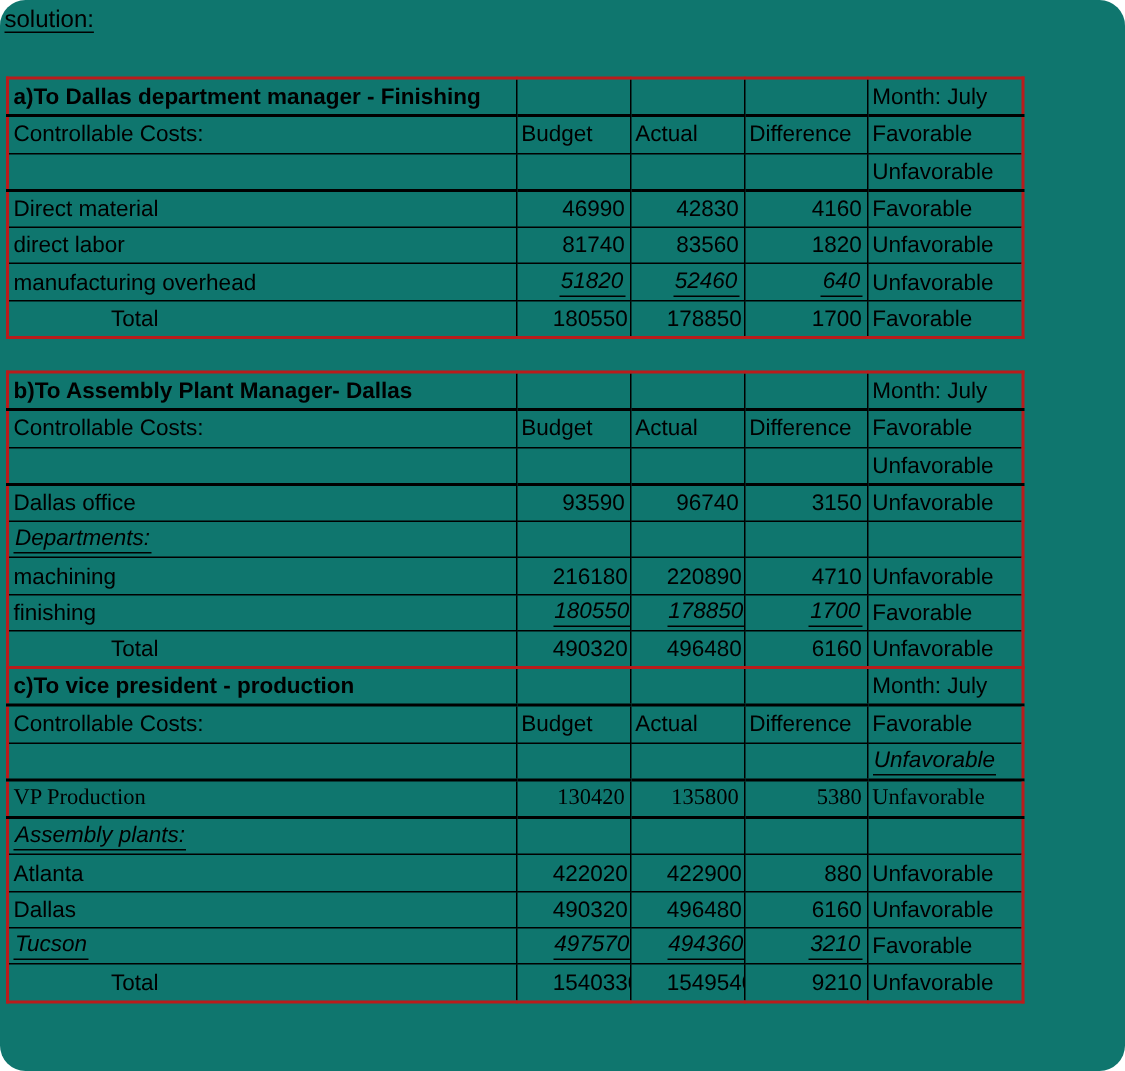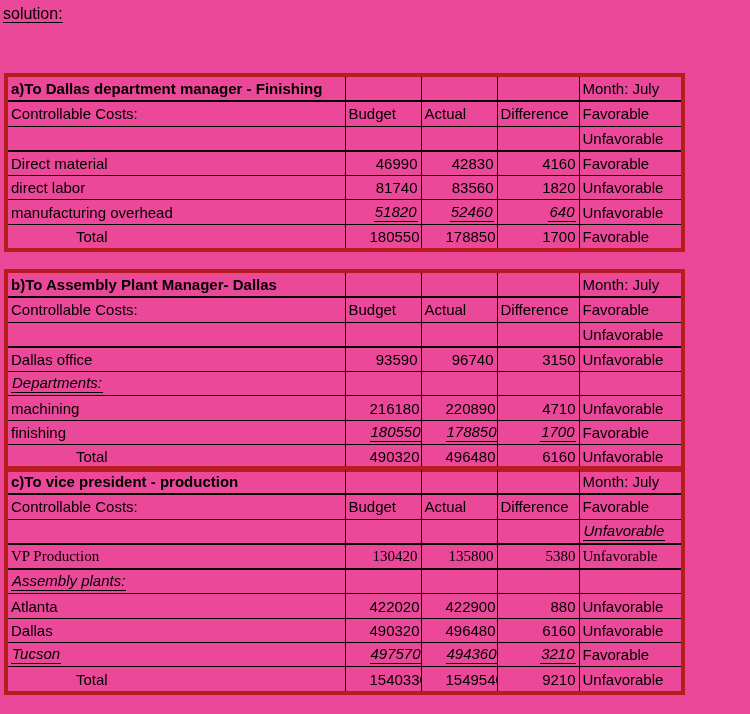--- a/index.html
+++ b/index.html
@@ -1,26 +1,26 @@
 <!DOCTYPE html>
 <html><head>
 <meta charset="utf-8">
 <style>
   html,body { margin:0; padding:0; background:#fff; }
   .page {
-    position:relative; width:750px; height:714px; background:#ec4899;
-    font-family:"Liberation Sans", sans-serif; color:#000;
+    position:relative; width:750px; height:714px; background:#0f766e;
+    font-family:"Liberation Sans", sans-serif; color:#000;border-radius:17px;
   }
   .heading {
     position:absolute; left:3px; top:5px; font-size:16px;
     text-decoration:underline; text-underline-offset:3px;
   }
   table.rpt {
     position:absolute; left:4px; border-collapse:collapse; table-layout:fixed;
-    border:4px solid #b91c1c; width:677px;margin-top:22px;
+    border:2px solid #b91c1c; width:677px;
   }
   table.ta { top:51px; }
   table.tb { top:247px; }
   table.tc { top:444px; }
   .rpt td {
     border:1px solid #000; font-size:15px; height:23.3px;
     padding:0 3px; white-space:nowrap; overflow:hidden; vertical-align:middle;
   }
   .rpt col.c-label { width:339px; }
   .rpt col.c-budget { width:76px; }

